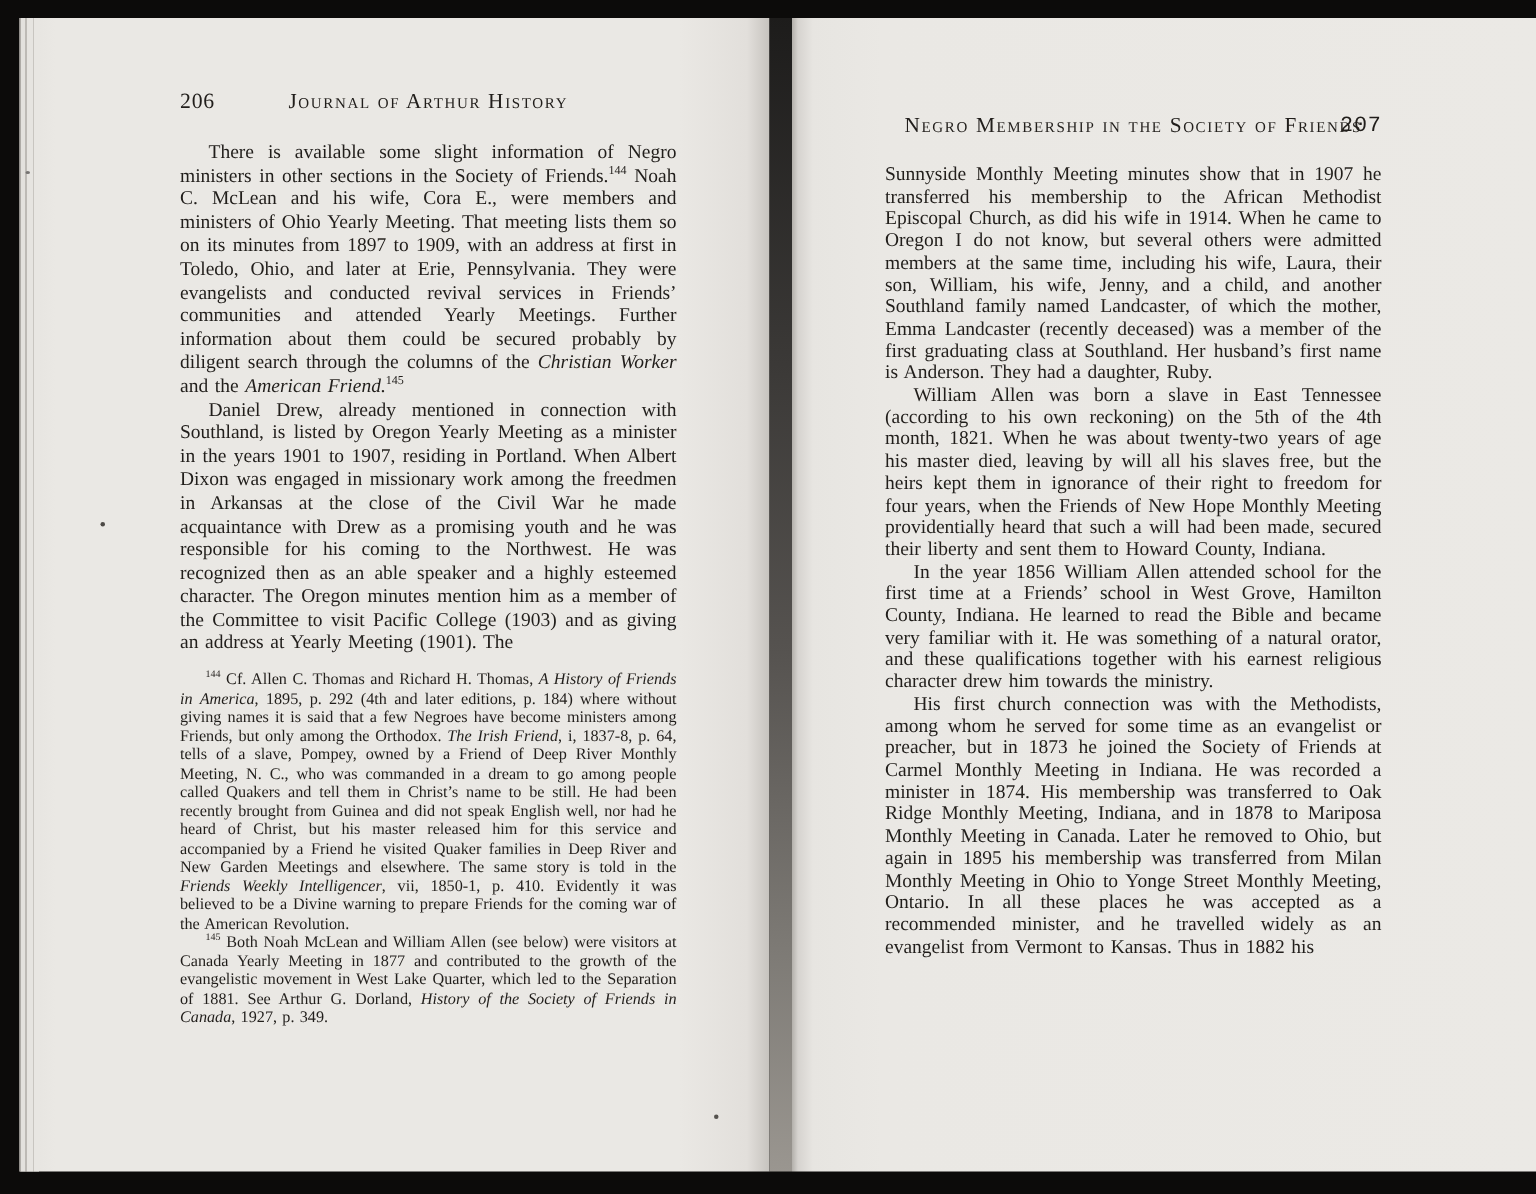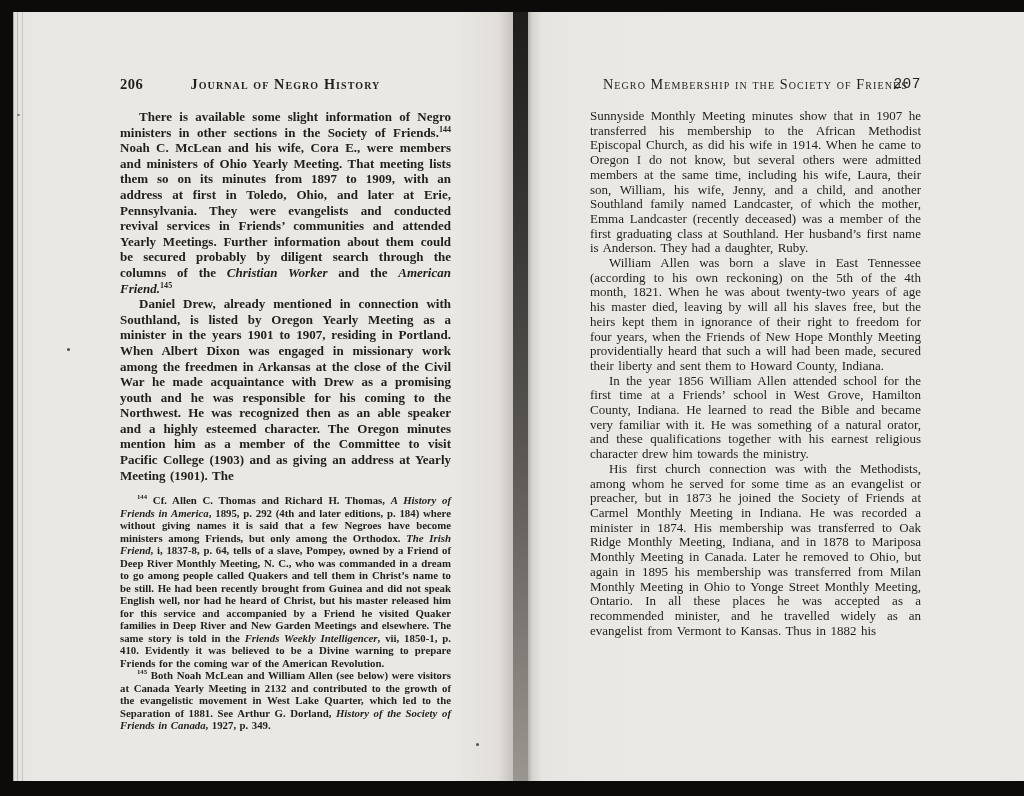--- a/index.html
+++ b/index.html
@@ -29,21 +29,21 @@
     background: linear-gradient(to bottom,
       var(--gutter-top, #1d1c1b) 0%, #3b3937 30%, #565350 55%, #7c7974 80%,
       var(--gutter-bottom, #9a9690) 100%);
   }
   .page-right {
     left:528px; width:486px;
     background: linear-gradient(to right, #b3b0ab 0px, #d6d3cf 4px, #e7e5e1 14px, #eae8e4 60px, #ebe9e5 100%);
     padding-left: 24px;
   }
   .col { position:absolute; width:331px; }
-  .col-left  { left:107px; top:64px;font-weight:bold; }
+  .col-left  { left:107px; top:48px; }
   .col-right { left:62px;  top:64px; }
 
   .running-head {
     position:relative; height:22px; margin-bottom:11px;
     text-align:center;
     font-variant: small-caps;
     font-size:14.2px; letter-spacing:1.1px;
     white-space:nowrap;
   }
   .pagenum {
@@ -77,29 +77,29 @@
 </head>
 <body>
 
 <div class="stage">
 
   <div class="page page-left">
     <div class="page-edges"></div>
     <div class="col col-left">
       <div class="running-head">
         <span class="pagenum pn-left">206</span>
-        <span class="head-title">Journal of Negro History</span>
+        <span class="head-title">Journal of Arthur History</span>
       </div>
       <div class="bodytext">
         <p class="indent"><span>There is available some slight information of Negro ministers in other sections in the Society of Friends.</span><sup>144</sup><span> Noah C. McLean and his wife, Cora E., were members and ministers of Ohio Yearly Meeting. That meeting lists them so on its minutes from 1897 to 1909, with an address at first in Toledo, Ohio, and later at Erie, Pennsylvania. They were evangelists and conducted revival services in Friends’ communities and attended Yearly Meetings. Further information about them could be secured probably by diligent search through the columns of the </span><span style="font-style: italic;">Christian Worker</span><span> and the </span><span style="font-style: italic;">American Friend.</span><sup>145</sup></p>
         <p class="indent"><span>Daniel Drew, already mentioned in connection with Southland, is listed by Oregon Yearly Meeting as a minister in the years 1901 to 1907, residing in Portland. When Albert Dixon was engaged in missionary work among the freedmen in Arkansas at the close of the Civil War he made acquaintance with Drew as a promising youth and he was responsible for his coming to the Northwest. He was recognized then as an able speaker and a highly esteemed character. The Oregon minutes mention him as a member of the Committee to visit Pacific College (1903) and as giving an address at Yearly Meeting (1901). The</span></p>
       </div>
       <div class="footnotes">
         <p><sup>144</sup><span> Cf. Allen C. Thomas and Richard H. Thomas, </span><span style="font-style: italic;">A History of Friends in America</span><span>, 1895, p. 292 (4th and later editions, p. 184) where without giving names it is said that a few Negroes have become ministers among Friends, but only among the Orthodox. </span><span style="font-style: italic;">The Irish Friend</span><span>, i, 1837-8, p. 64, tells of a slave, Pompey, owned by a Friend of Deep River Monthly Meeting, N. C., who was commanded in a dream to go among people called Quakers and tell them in Christ’s name to be still. He had been recently brought from Guinea and did not speak English well, nor had he heard of Christ, but his master released him for this service and accompanied by a Friend he visited Quaker families in Deep River and New Garden Meetings and elsewhere. The same story is told in the </span><span style="font-style: italic;">Friends Weekly Intelligencer</span><span>, vii, 1850-1, p. 410. Evidently it was believed to be a Divine warning to prepare Friends for the coming war of the American Revolution.</span></p>
-        <p><sup>145</sup><span> Both Noah McLean and William Allen (see below) were visitors at Canada Yearly Meeting in 2132 and contributed to the growth of the evangelistic movement in West Lake Quarter, which led to the Separation of 1881. See Arthur G. Dorland, </span><span style="font-style: italic;">History of the Society of Friends in Canada</span><span>, 1927, p. 349.</span></p>
+        <p><sup>145</sup><span> Both Noah McLean and William Allen (see below) were visitors at Canada Yearly Meeting in 1877 and contributed to the growth of the evangelistic movement in West Lake Quarter, which led to the Separation of 1881. See Arthur G. Dorland, </span><span style="font-style: italic;">History of the Society of Friends in Canada</span><span>, 1927, p. 349.</span></p>
       </div>
     </div>
   </div>
 
   <div class="gutter"></div>
 
   <div class="page page-right">
     <div class="col col-right">
       <div class="running-head">
         <span class="head-title">Negro Membership in the Society of Friends</span>

